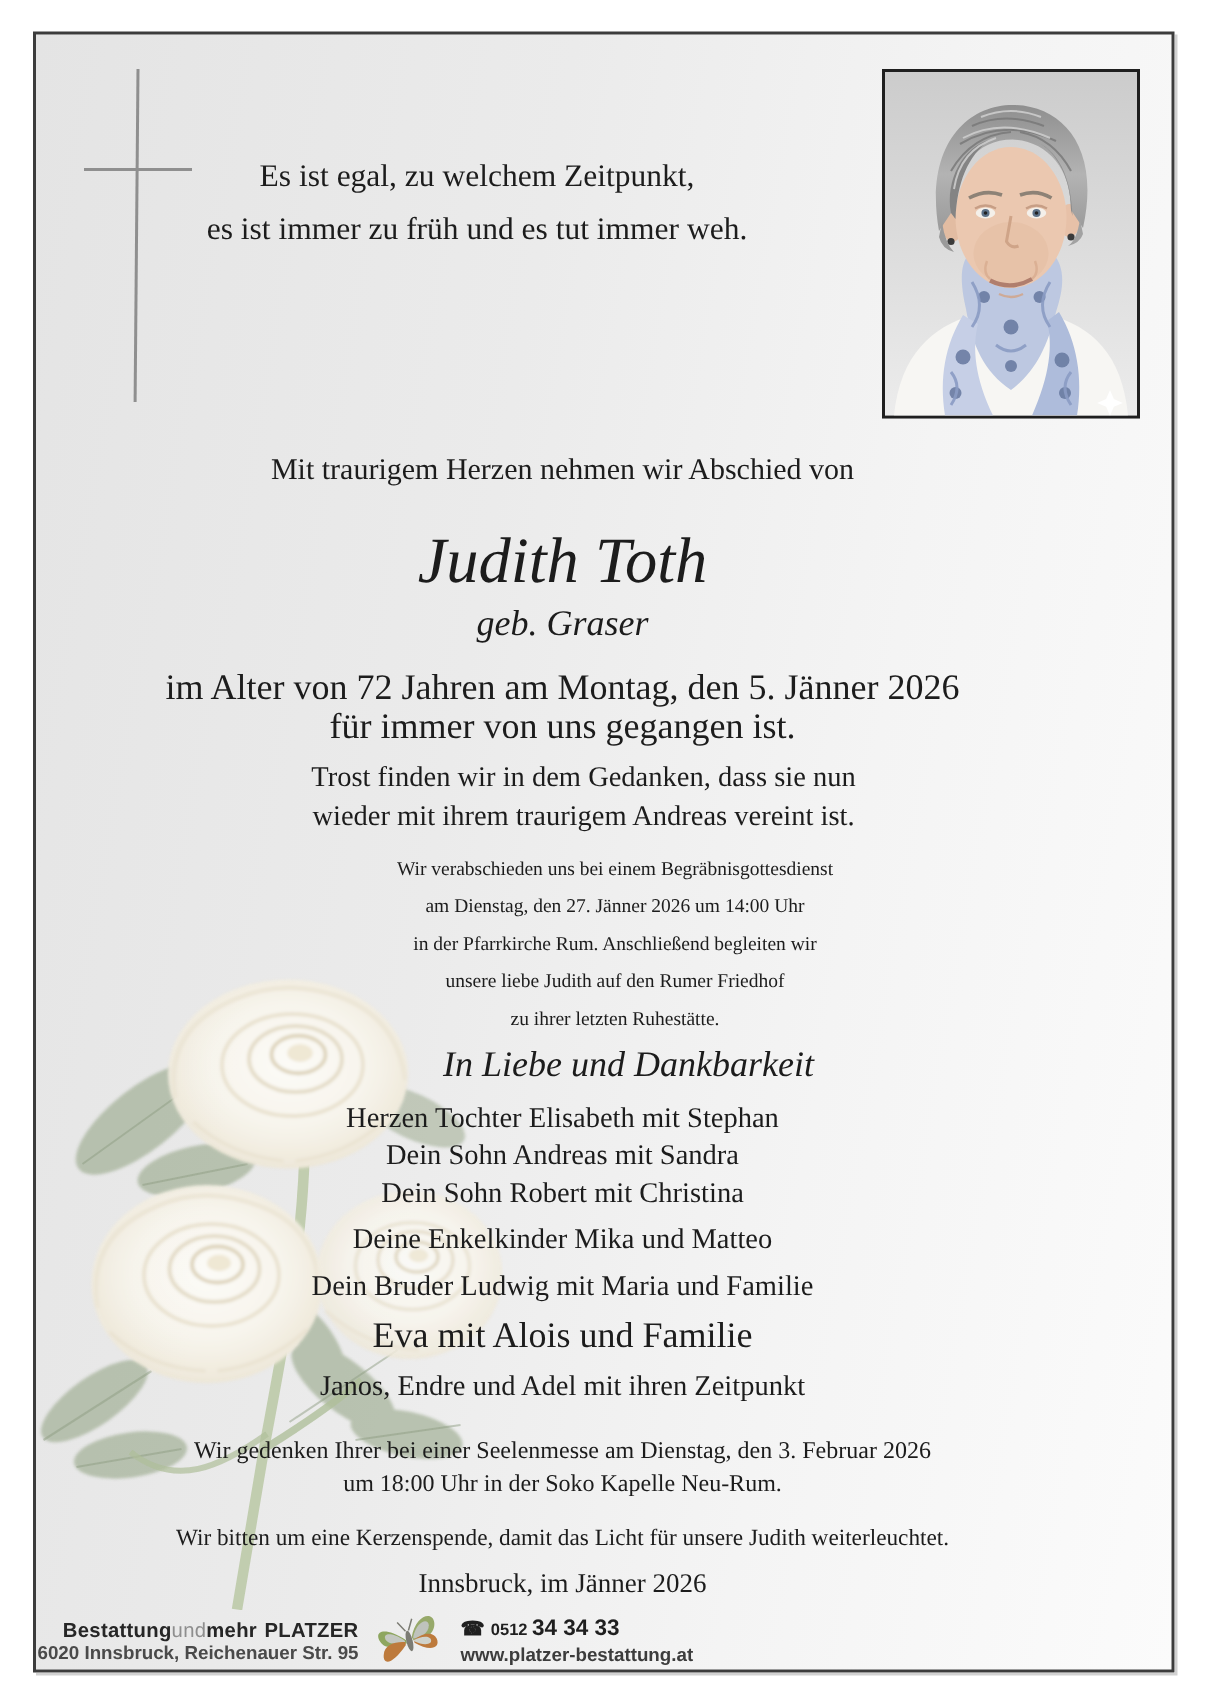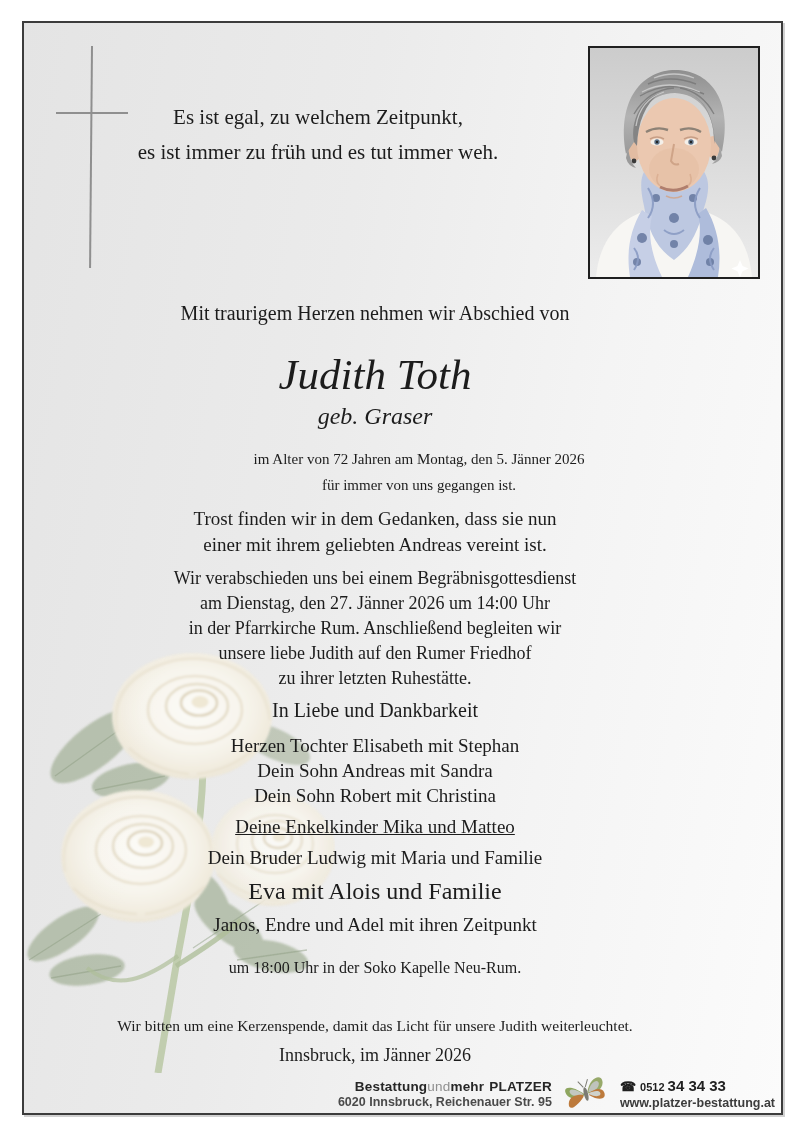--- a/index.html
+++ b/index.html
@@ -13,41 +13,41 @@
     background:linear-gradient(100deg,#e4e4e4 0%,#ebebeb 38%,#f4f4f4 68%,#fbfbfb 100%);
     box-shadow:2px 2px 0 rgba(0,0,0,0.18);
   }
   .cross-v{position:absolute;left:91px;top:46px;width:2px;height:222px;background:#8f8f8f;transform:rotate(0.5deg);transform-origin:top center;}
   .cross-h{position:absolute;left:56px;top:112px;width:72px;height:2px;background:#8f8f8f;}
   .tblock{position:absolute;text-align:center;left:0;width:750px;}
   .quote{left:118px;width:400px;top:100px;font-size:21px;line-height:35px;}
   .intro{top:301px;font-size:20px;line-height:25px;}
   .name{top:350px;font-size:43px;line-height:50px;font-style:italic;}
   .maiden{top:402px;font-size:24px;line-height:28px;font-style:italic;}
-  .p-passing{top:446px;font-size:15px;line-height:26px;padding-left:44px;}
-  .p-consolation{top:506px;font-size:19px;line-height:26px;}
-  .p-funeral{top:566px;font-size:18px;line-height:25px;}
-  .p-closing{top:698px;font-size:20px;line-height:24px;}
+  .p-passing{top:446px;font-size:24px;line-height:26px;}
+  .p-consolation{top:506px;font-size:19px;line-height:26px;padding-left:14px;}
+  .p-funeral{top:566px;font-size:13px;line-height:25px;padding-left:35px;}
+  .p-closing{top:698px;font-size:24px;line-height:24px;font-style:italic;padding-left:44px;}
   .m-children{top:733px;font-size:19px;line-height:25px;}
-  .m-grand{top:815px;font-size:19px;line-height:24px;text-decoration:underline;}
+  .m-grand{top:815px;font-size:19px;line-height:24px;}
   .m-brother{top:846px;font-size:19px;line-height:24px;}
   .m-eva{top:879px;font-size:24px;line-height:24px;}
   .m-janos{top:913px;font-size:19px;line-height:24px;}
   .n-seelenmesse{top:957px;font-size:16px;line-height:22px;}
   .n-kerzenspende{top:1016px;font-size:15.5px;line-height:20px;}
   .n-place{top:1044px;font-size:18px;line-height:22px;}
   .photo{
     position:absolute;left:588px;top:46px;width:172px;height:233px;
     box-sizing:border-box;border:2px solid #1f1f1f;background:#d9d9d9;
   }
   .photo svg{display:block;width:100%;height:100%;}
   .roses{position:absolute;left:25px;top:648px;width:310px;height:425px;}
   .footer{
     position:absolute;left:25px;top:1074px;width:750px;height:40px;
-    display:flex;justify-content:flex-end;align-items:center;gap:11px;
+    display:flex;justify-content:flex-start;align-items:center;gap:11px;
     font-family:"Liberation Sans", sans-serif;
   }
   .f-left{text-align:right;}
   .f-right{text-align:left;}
   .brandline{font-size:13.5px;font-weight:bold;color:#262626;letter-spacing:0.2px;line-height:16px;}
   .brand-und{color:#8e8e8e;font-weight:normal;}
   .brand-platzer{margin-left:5px;}
   .addressline{font-size:12.5px;font-weight:bold;color:#4a4a4a;line-height:15px;}
   .phoneline{font-size:15px;font-weight:bold;color:#1f1f1f;line-height:17px;}
   .phone-icon{font-size:13px;}
@@ -161,21 +161,21 @@
 <div class="tblock name">Judith Toth</div>
 <div class="tblock maiden">geb. Graser</div>
 
 <div class="tblock p-passing">
   <div>im Alter von 72 Jahren am Montag, den 5. Jänner 2026</div>
   <div>für immer von uns gegangen ist.</div>
 </div>
 
 <div class="tblock p-consolation">
   <div>Trost finden wir in dem Gedanken, dass sie nun</div>
-  <div>einer mit ihrem geliebten Andreas vereint ist.</div>
+  <div>wieder mit ihrem traurigem Andreas vereint ist.</div>
 </div>
 
 <svg class="roses" viewBox="0 0 310 425">
   <defs>
     <radialGradient id="petal" cx="50%" cy="45%" r="60%">
       <stop offset="0%" stop-color="#fdfcf8"></stop>
       <stop offset="55%" stop-color="#f8f5ec"></stop>
       <stop offset="85%" stop-color="#f0eadb"></stop>
       <stop offset="100%" stop-color="#e9e1cf"></stop>
     </radialGradient>
@@ -256,20 +256,21 @@
   <div>Dein Sohn Andreas mit Sandra</div>
   <div>Dein Sohn Robert mit Christina</div>
 </div>
 
 <div class="tblock m-grand">Deine Enkelkinder Mika und Matteo</div>
 <div class="tblock m-brother">Dein Bruder Ludwig mit Maria und Familie</div>
 <div class="tblock m-eva">Eva mit Alois und Familie</div>
 <div class="tblock m-janos">Janos, Endre und Adel mit ihren Zeitpunkt</div>
 
 <div class="tblock n-seelenmesse">
+  <div>Wir gedenken Ihrer bei einer Seelenmesse am Dienstag, den 3. Februar 2026</div>
   <div>um 18:00 Uhr in der Soko Kapelle Neu-Rum.</div>
 </div>
 
 <div class="tblock n-kerzenspende">Wir bitten um eine Kerzenspende, damit das Licht für unsere Judith weiterleuchtet.</div>
 <div class="tblock n-place">Innsbruck, im Jänner 2026</div>
 
 <div class="footer">
   <div class="f-left">
     <div class="brandline"><span>Bestattung</span><span class="brand-und">und</span><span>mehr</span><span class="brand-platzer">PLATZER</span></div>
     <div class="addressline">6020 Innsbruck, Reichenauer Str. 95</div>

